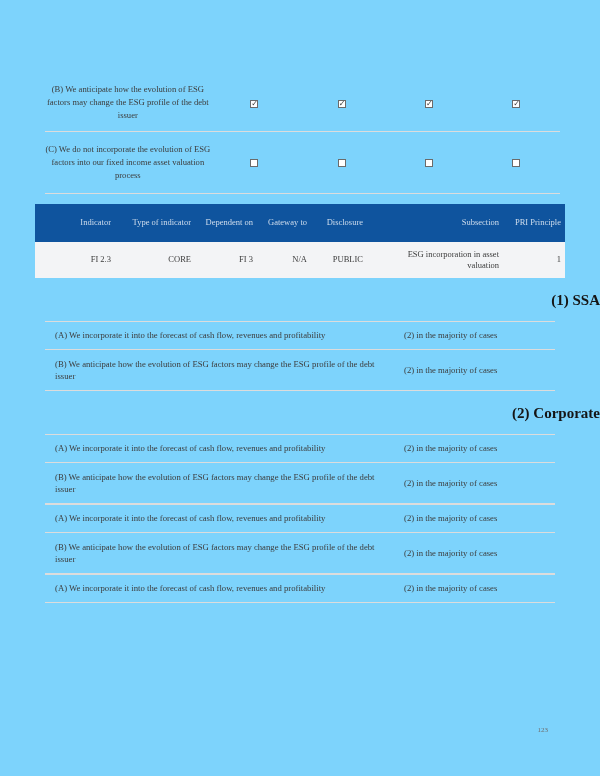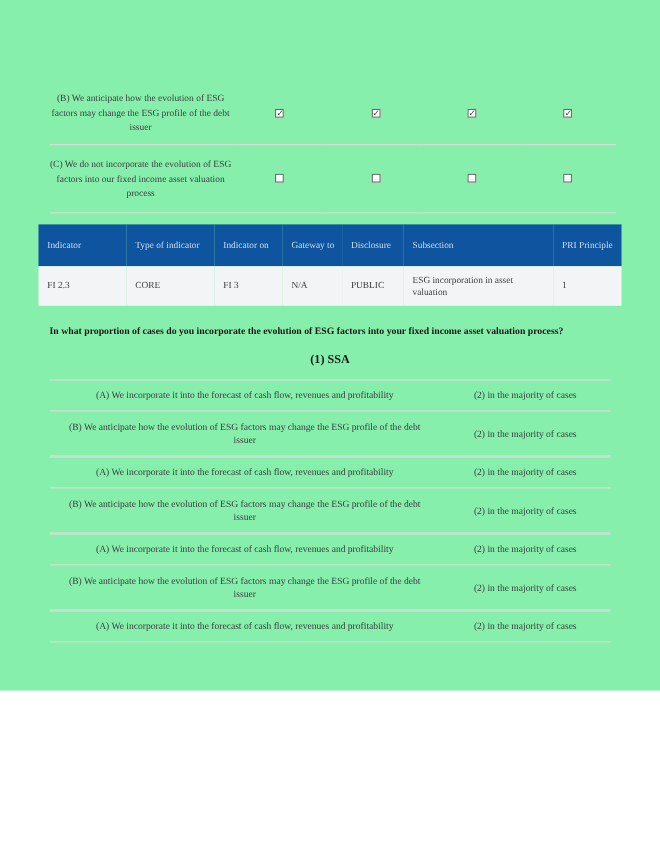--- a/index.html
+++ b/index.html
@@ -12,22 +12,22 @@
   }
   * { margin: 0; padding: 0; box-sizing: border-box; }
   html, body { background: #ffffff; }
   body {
     font-family: "Liberation Serif", "DejaVu Serif", serif;
     color: var(--body-text);
   }
   .page {
     position: relative;
     width: 600px;
-    height: 628px;
-    background: #86efac;
+    height: 776px;
+    background: #7dd3fc;
     overflow: hidden;
   }
 
   
   table.matrix {
     border-collapse: collapse;
     table-layout: fixed;
     width: 515px;
     margin: 75px 0 0 45px;
   }
@@ -63,21 +63,21 @@
 
   
   table.indicator {
     border-collapse: collapse;
     table-layout: fixed;
     width: 530px;
     margin: 10px 0 0 35px;
   }
   table.indicator th, table.indicator td {
     vertical-align: middle;
-    text-align: left;
+    text-align: right;
     padding: 2px 4px 2px 8px;
     font-weight: normal;
   }
   table.indicator thead tr {
     background: var(--header-blue);
     height: 38px;
   }
   table.indicator thead th {
     color: var(--header-text);
     font-size: 8.5px;
@@ -97,39 +97,39 @@
   .question {
     margin: 17px 40px 0 45px;
     font-size: 8.9px;
     font-weight: bold;
     color: var(--bold-text);
     line-height: 12px;
   }
 
   
   .section-heading {
-    text-align: center;
-    font-size: 11px;
+    text-align: right;
+    font-size: 15px;
     font-weight: bold;
     color: var(--bold-text);
     margin-top: 14px;
     margin-bottom: 12px;
   }
   table.answers {
     border-collapse: collapse;
     table-layout: fixed;
     width: 510px;
     margin-left: 45px;
   }
   table.answers tr { border-top: 1px solid var(--divider); border-bottom: 1px solid var(--divider); }
   table.answers tr.single { height: 28px; }
   table.answers tr.double { height: 41px; }
   table.answers td {
     vertical-align: middle;
-    text-align: center;
+    text-align: left;
     font-size: 8.7px;
     line-height: 12px;
     color: var(--body-text);
   }
   td.answer-label-cell { width: 355px; padding: 0 10px; }
   td.answer-value-cell { width: 155px; padding: 0 4px; }
 
   
   .page-number {
     position: absolute;
@@ -170,56 +170,56 @@
         <col style="width:62px">
       <col style="width:54px">
         <col style="width:56px">
         <col style="width:136px">
         <col style="width:62px">
     </colgroup>
     <thead>
       <tr>
         <th>Indicator</th>
         <th>Type of indicator</th>
-        <th>Indicator on</th>
+        <th>Dependent on</th>
         <th>Gateway to</th>
         <th>Disclosure</th>
         <th>Subsection</th>
         <th>PRI Principle</th>
       </tr>
     </thead>
     <tbody>
       <tr>
         <td>FI 2.3</td>
         <td>CORE</td>
         <td>FI 3</td>
         <td>N/A</td>
         <td>PUBLIC</td>
         <td>ESG incorporation in asset valuation</td>
         <td>1</td>
       </tr>
     </tbody>
   </table>
 
-  <div class="question">In what proportion of cases do you incorporate the evolution of ESG factors into your fixed income asset valuation process?</div>
 
   <div class="section-heading">(1) SSA</div>
   <table class="answers">
     <tbody>
       <tr class="single">
         <td class="answer-label-cell">(A) We incorporate it into the forecast of cash flow, revenues and profitability</td>
         <td class="answer-value-cell">(2) in the majority of cases</td>
       </tr>
       <tr class="double">
         <td class="answer-label-cell">(B) We anticipate how the evolution of ESG factors may change the ESG profile of the debt issuer</td>
         <td class="answer-value-cell">(2) in the majority of cases</td>
       </tr>
     </tbody>
   </table>
 
+  <div class="section-heading">(2) Corporate</div>
   <table class="answers">
     <tbody>
       <tr class="single">
         <td class="answer-label-cell">(A) We incorporate it into the forecast of cash flow, revenues and profitability</td>
         <td class="answer-value-cell">(2) in the majority of cases</td>
       </tr>
       <tr class="double">
         <td class="answer-label-cell">(B) We anticipate how the evolution of ESG factors may change the ESG profile of the debt issuer</td>
         <td class="answer-value-cell">(2) in the majority of cases</td>
       </tr>

